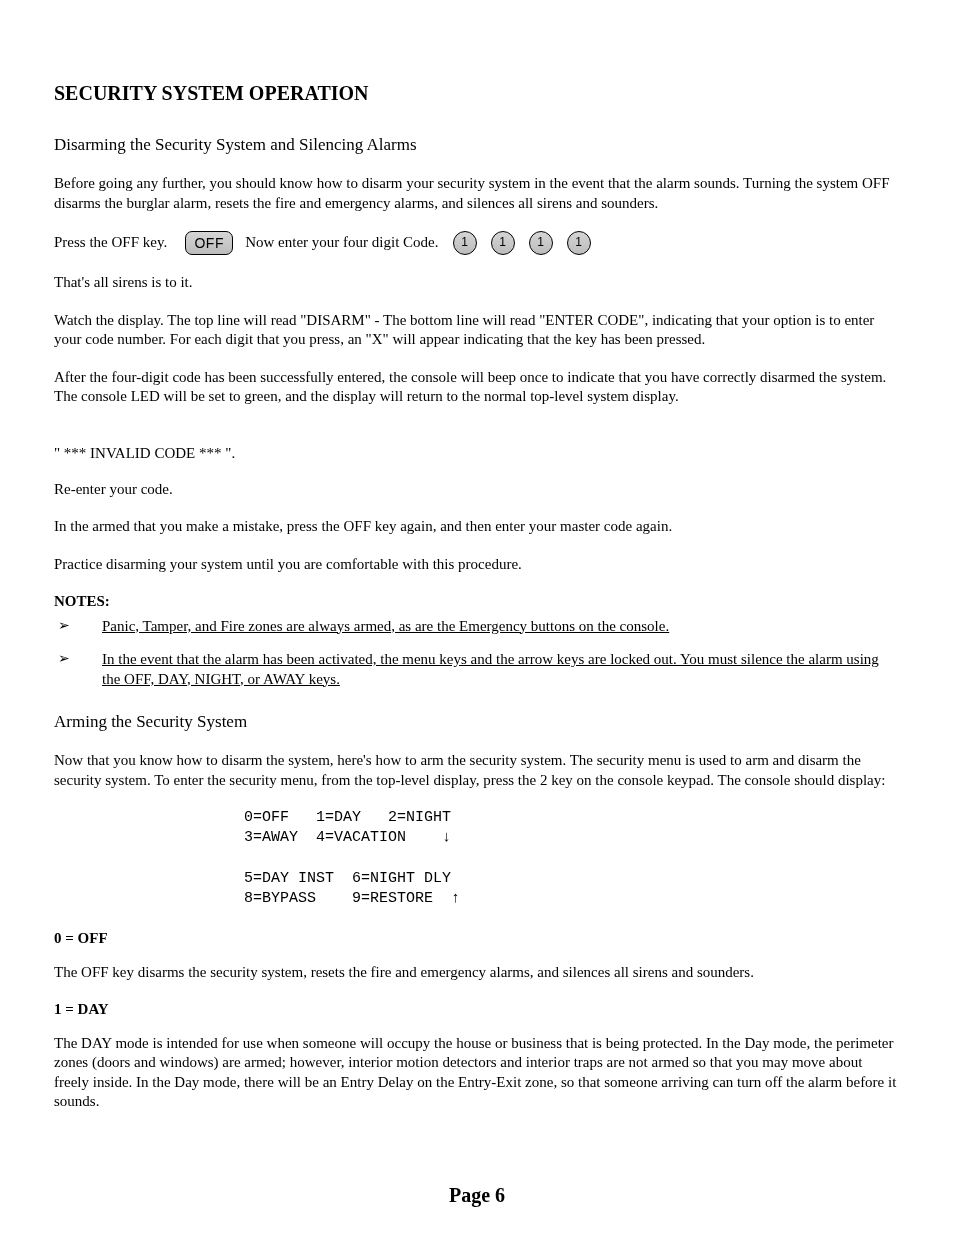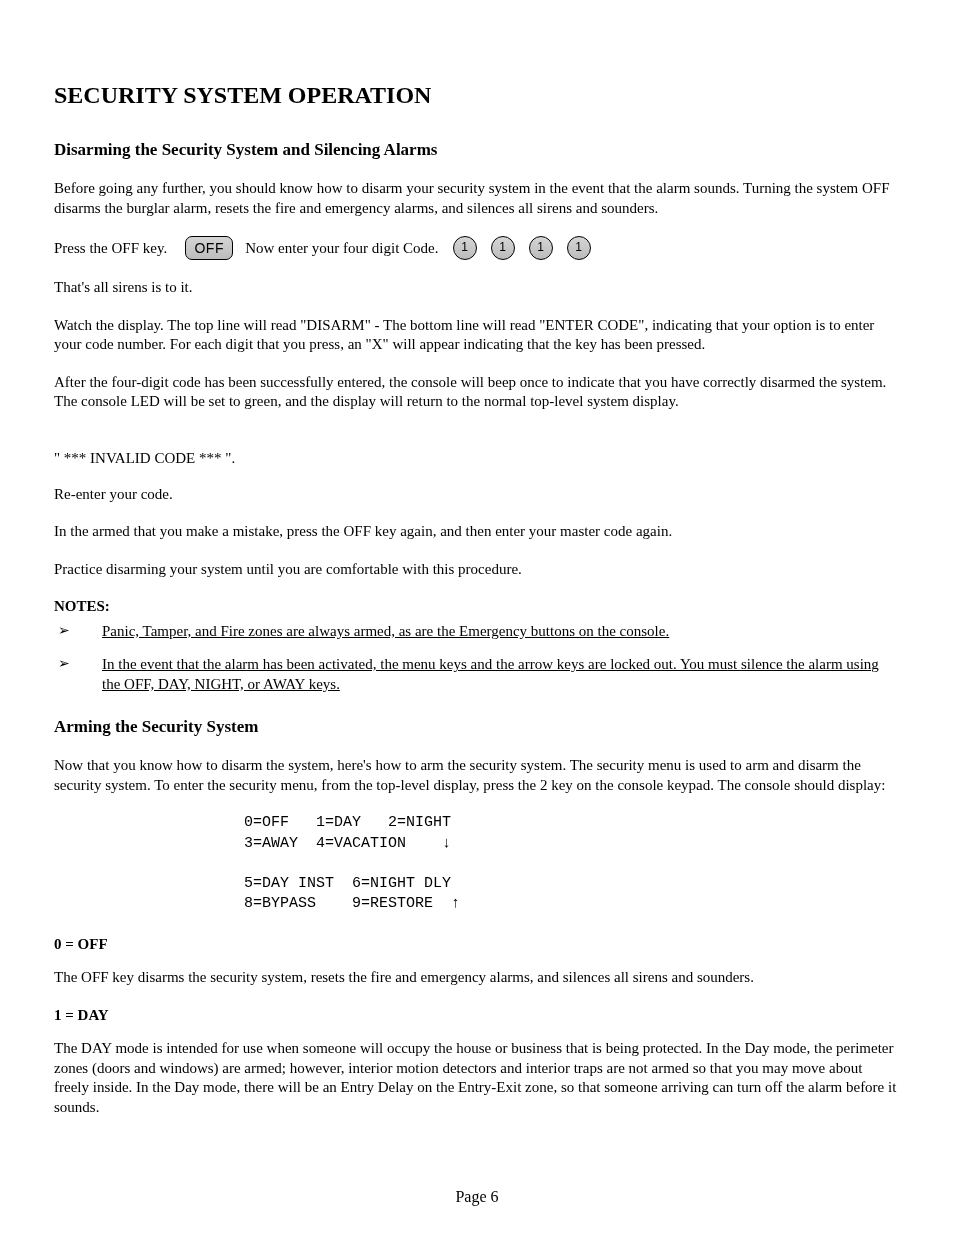--- a/index.html
+++ b/index.html
@@ -6,27 +6,27 @@
     body {
       font-family: "Times New Roman", Times, serif;
       font-size: 15px;
       line-height: 1.3;
       color: #000;
       background: #fff;
       width: 954px;
       padding: 80px 54px 40px 54px;
     }
     h1 {
-      font-size: 24px;
+      font-size: 20px;
       font-weight: bold;
       margin-bottom: 28px;
     }
     h2 {
       font-size: 17px;
-      font-weight: bold;
+      font-weight: normal;
       margin-bottom: 18px;
     }
     p { margin-bottom: 18px; }
     .keyrow {
       display: flex;
       align-items: center;
       margin-bottom: 18px;
       gap: 8px;
     }
     .keyrow span { margin-right: 4px; }
@@ -87,23 +87,23 @@
       white-space: pre;
       margin: 0 0 20px 190px;
       line-height: 1.35;
     }
     .mode-label {
       font-weight: bold;
       margin-bottom: 14px;
     }
     .page-footer {
       text-align: center;
-      font-weight: normal;
+      font-weight: bold;
       margin-top: 70px;
-      font-size: 16px;
+      font-size: 20px;
     }
     .section-gap { height: 8px; }
   </style>
 </head>
 <body>
 
 <h1>SECURITY SYSTEM OPERATION</h1>
 
 <h2>Disarming the Security System and Silencing Alarms</h2>
 

